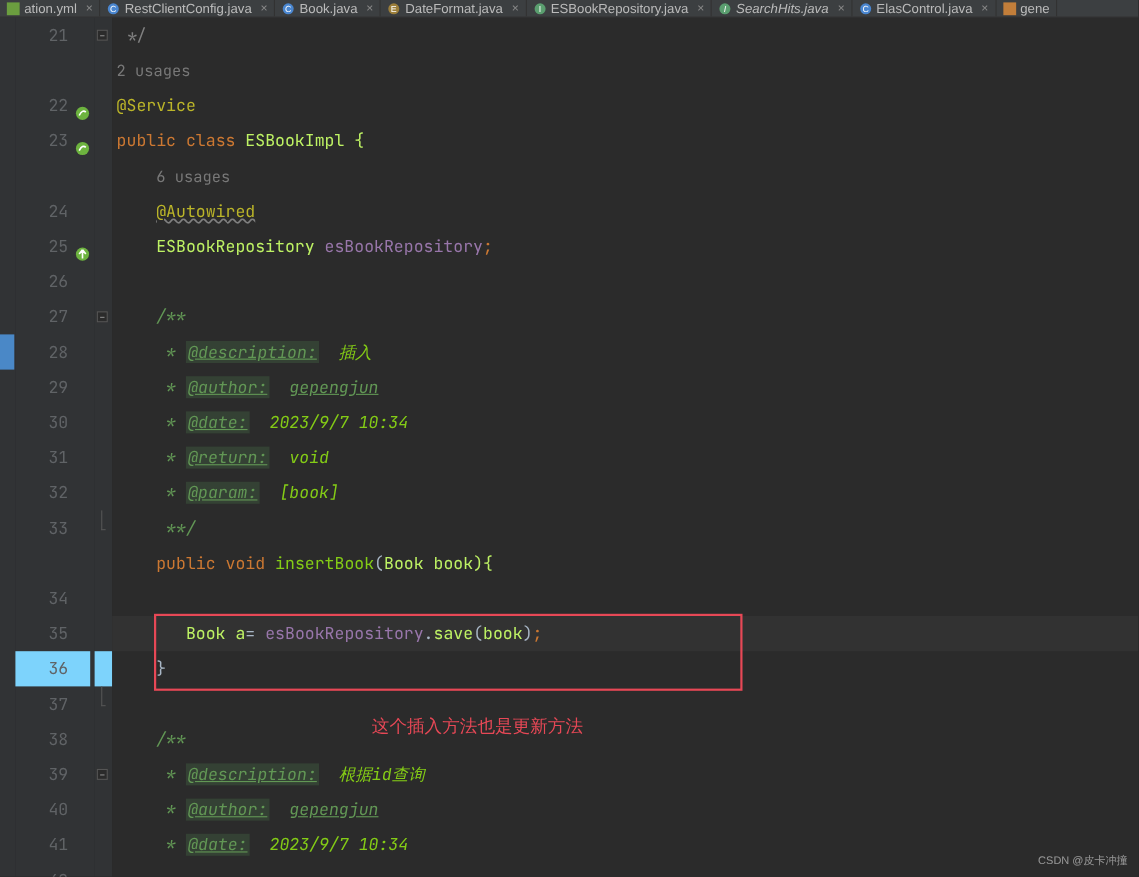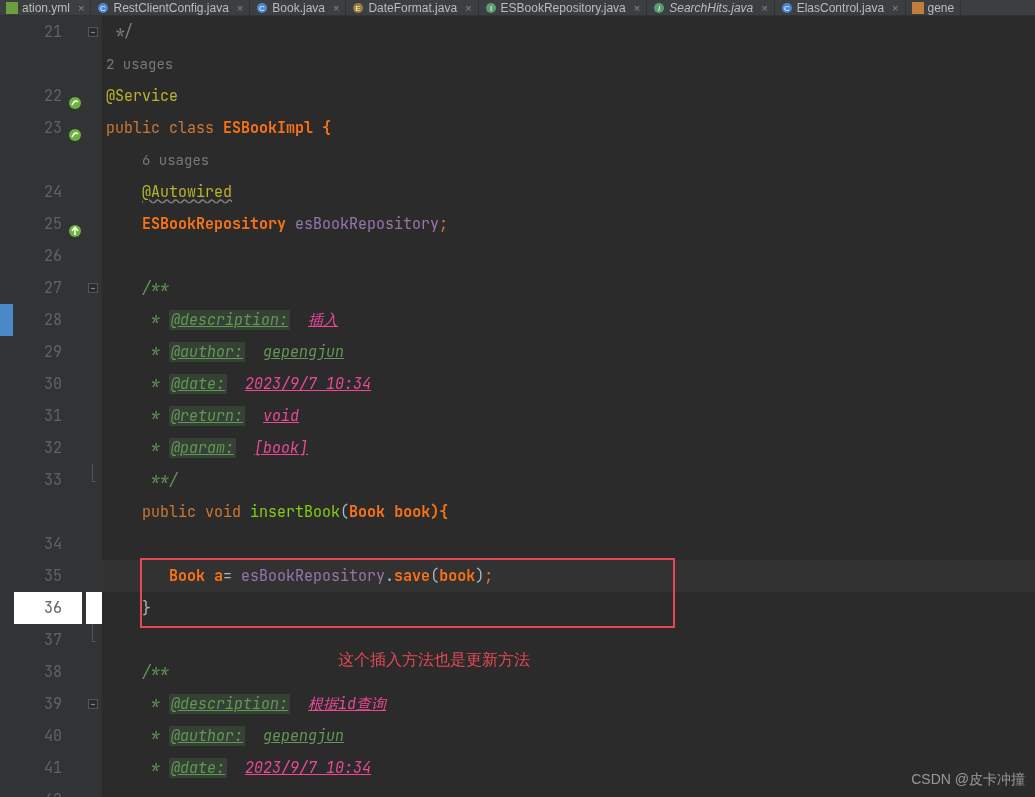--- a/index.html
+++ b/index.html
@@ -59,28 +59,28 @@
   .gutter .row .gicon { position:absolute; right:0; top:50%; transform:translateY(-50%); width:14px; height:14px; }
 
   .fold-col { width: 16px; background:#313335; position:relative; }
   .fold-col .mark { position:absolute; left:2px; width:10px; height:10px; border:1px solid #555; background:#2b2b2b; }
   .fold-col .mark.minus::after { content:''; position:absolute; left:2px; right:2px; top:4px; height:1px; background:#888; }
 
   .code { flex: 1; position: relative; background:#2b2b2b; }
   .code .row { padding-left: 4px; white-space: pre; }
 
   .row.current { background: #323232; }
-  .gutter .row.current, .fold-col .row.current { background: #ffffff; }
+  .gutter .row.current, .fold-col .row.current { background: #7dd3fc; }
 
   
   .c-c { color:#808080; } 
-  .c-ci { color:#ec4899; font-style: italic; text-decoration: underline; }
+  .c-ci { color:#84cc16; font-style: italic; }
   .c-key { color:#cc7832; }
   .c-ann { color:#bbb529; }
-  .c-type { color:#f97316;font-weight:bold; }
+  .c-type { color:#bef264; }
   .c-field { color:#9876aa; }
   .c-method { color:#84cc16; }
   .c-doc-tag { color:#629755; font-style:italic; background:#344134; text-decoration: underline; padding:0 2px;}
   .c-doc-tag2 { color:#629755; font-style:italic; text-decoration: underline;}
   .c-doc { color:#629755; font-style:italic;}
   .c-usage { color:#787878; font-size:14px;}
   .wavy { text-decoration: underline wavy #808080; }
 
   
   .red-box {
@@ -94,21 +94,21 @@
     font-family: "Microsoft YaHei", sans-serif;
     font-size: 16px;
   }
 
   .watermark {
     position:absolute;
     right: 10px;
     bottom: 8px;
     color: rgba(255,255,255,0.5);
     font-family: Arial, sans-serif;
-    font-size: 14px;
+    font-size: 10px;
     margin-top: 12px;
   }
   .sel-marker { position:absolute; left:0; width:13px; height:32px; background:#4a88c7; }
 </style>
 </head>
 <body>
 
 <div class="tabs" id="tabs">
     <div class="tab">
       <span class="ficon"><svg viewBox="0 0 12 12">

